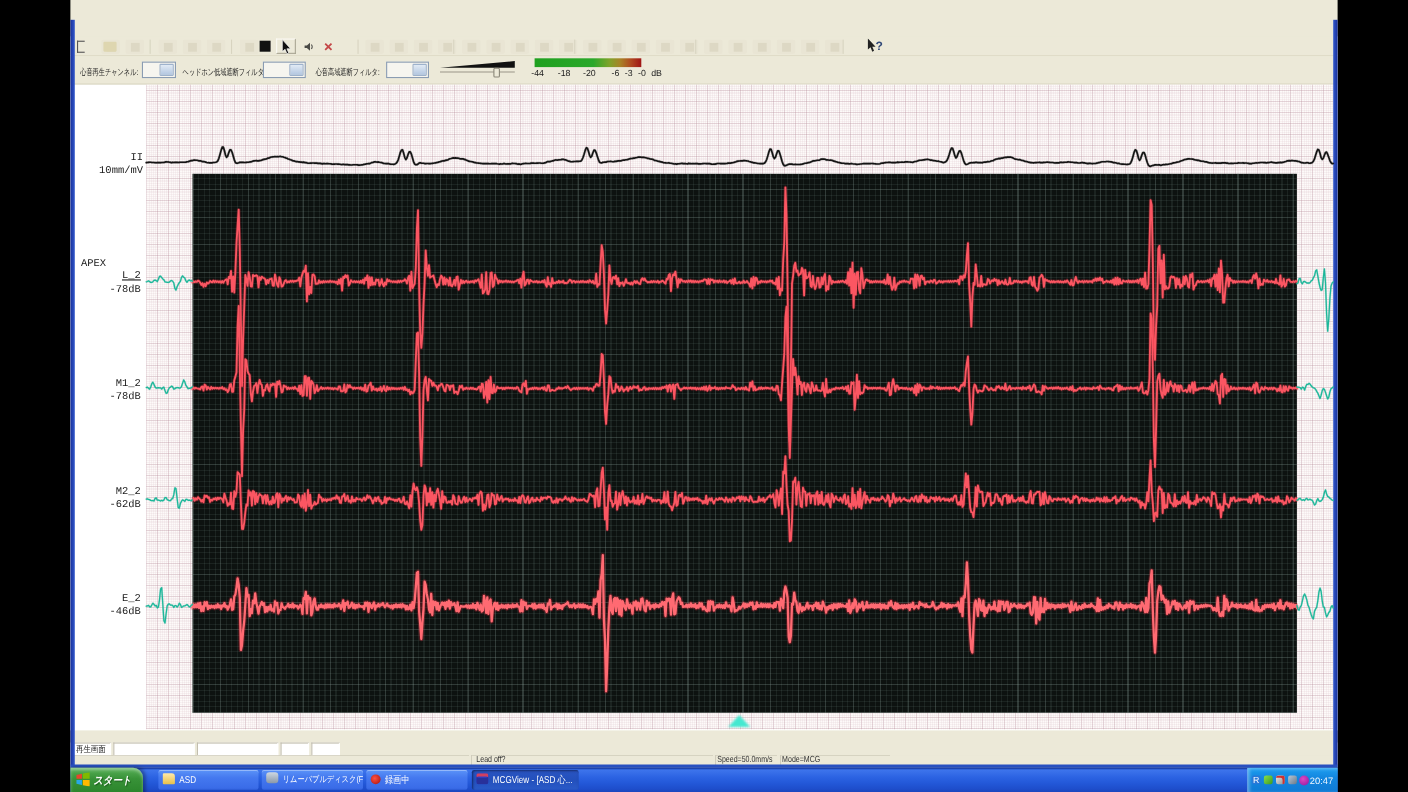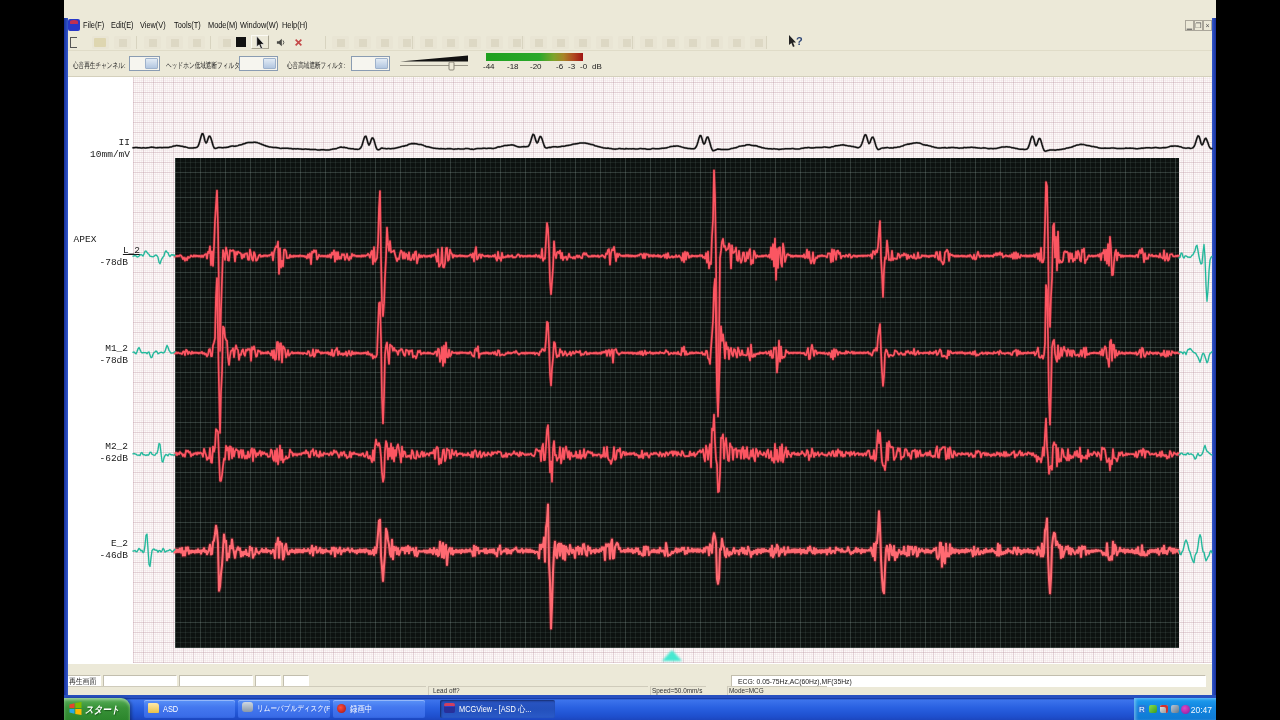--- a/index.html
+++ b/index.html
@@ -98,35 +98,20 @@
   #tray { position:absolute; right:0px; top:0; width:82px; height:22px;
     background:linear-gradient(180deg,#1d9ff1 0,#1387e0 40%,#0f7ad4 100%);
     box-shadow:inset 2px 1px 3px rgba(255,255,255,0.35); color:#fff; }
   #clock { position:absolute; right:4px; top:7px; font-size:8.5px; color:#f2f8ff; }
   .trayico { position:absolute; top:7px; width:8px; height:8px; border-radius:2px; }
 </style>
 </head>
 <body>
 <div id="stage">
   <div id="win">
-    <div id="menubar">
-      <div class="appicon" style="left:4px;top:1px;"></div>
-      <span class="mi" style="left:19px;">File(F)</span>
-      <span class="mi" style="left:47px;">Edit(E)</span>
-      <span class="mi" style="left:76px;">View(V)</span>
-      <span class="mi" style="left:110px;">Tools(T)</span>
-      <span class="mi" style="left:144px;">Mode(M)</span>
-      <span class="mi" style="left:176px;">Window(W)</span>
-      <span class="mi" style="left:218px;">Help(H)</span>
-      <div class="childbtns">
-        <div class="cb" style="left:0;">▁</div>
-        <div class="cb" style="left:9px;">❐</div>
-        <div class="cb" style="left:18px;">×</div>
-      </div>
-    </div>
     <div id="tb1">
         <div class="ghost" style="left:28px;"></div>
 <div class="ghost" style="left:50px;"></div>
 <div class="ghost" style="left:80px;"></div>
 <div class="ghost" style="left:102px;"></div>
 <div class="ghost" style="left:124px;"></div>
 <div class="ghost" style="left:154px;"></div>
 <div class="ghost" style="left:268px;"></div>
 <div class="ghost" style="left:290px;"></div>
 <div class="ghost" style="left:312px;"></div>
@@ -195,43 +180,42 @@
         <span class="abs" style="left:516px;top:11px;font-size:8px;color:#222;">-0</span>
         <span class="abs" style="left:528px;top:11px;font-size:8px;color:#222;">dB</span>
     </div>
     <div id="content">
       <div id="gridarea"></div>
       <div id="panel"></div>
       <div id="marker"></div>
       <div class="chlbl" style="left:36px;top:60px;width:30px;">II</div>
       <div class="chlbl" style="left:4px;top:72px;width:62px;">10mm/mV</div>
       <div class="chlbl" style="left:6px;top:157px;width:30px;text-align:center;">APEX</div>
-      <div class="chlbl" style="left:14px;top:168px;text-decoration:underline;">L_2</div>
+      <div class="chlbl" style="left:2px;top:168px;text-decoration:underline;">L_2</div>
       <div class="chlbl" style="left:2px;top:180px;">-78dB</div>
       <div class="chlbl" style="left:2px;top:266px;">M1_2</div>
       <div class="chlbl" style="left:2px;top:278px;">-78dB</div>
       <div class="chlbl" style="left:2px;top:364px;">M2_2</div>
       <div class="chlbl" style="left:2px;top:376px;">-62dB</div>
       <div class="chlbl" style="left:2px;top:461px;">E_2</div>
       <div class="chlbl" style="left:2px;top:473px;">-46dB</div>
     </div>
     <div id="statA">
       <div class="pane" style="left:2px;width:35px;padding-left:2px;line-height:11px;"><span>再生画面</span></div>
       <div class="pane" style="left:39px;width:74px;"></div>
       <div class="pane" style="left:115px;width:74px;"></div>
       <div class="pane" style="left:191px;width:26px;"></div>
       <div class="pane" style="left:219px;width:26px;"></div>
-      <div class="pane" style="left:667px;width:475px;padding-left:6px;line-height:11px;"><span>ECG: 0.05-75Hz,AC(60Hz),MF(35Hz)</span></div>
     </div>
     <div id="statB">
       <div class="paneB" style="left:2px;width:360px;"></div>
       <div class="paneB" style="left:364px;width:220px;padding-left:5px;"><span>Lead off?</span></div>
       <div class="paneB" style="left:0;width:0;"></div>
       <div class="paneB" style="left:586px;width:56px;padding-left:2px;"><span>Speed=50.0mm/s</span></div>
-      <div class="paneB" style="left:663px;width:100px;padding-left:2px;"><span>Mode=MCG</span></div>
+      <div class="paneB" style="left:645px;width:100px;padding-left:2px;"><span>Mode=MCG</span></div>
     </div>
     <div id="bl"></div>
       <div id="br"></div>
       <div id="bb"></div>
   </div>
   <svg class="abs" width="1280" height="720" viewBox="0 0 1280 720" style="left:0;top:0;pointer-events:none;">
 <polyline points="133,147.8 134,147.7 135,147.6 136,147.5 137,147.5 138,147.7 139,147.7 140,147.7 141,147.9 142,148.0 143,147.8 144,147.8 145,147.9 146,147.9 147,147.7 148,147.7 149,147.6 150,147.4 151,147.1 152,147.3 153,147.2 154,147.5 155,147.6 156,147.9 157,147.6 158,147.7 159,147.6 160,147.6 161,147.5 162,147.7 163,147.6 164,147.5 165,147.5 166,147.5 167,147.5 168,147.5 169,147.4 170,147.0 171,146.9 172,146.7 173,146.2 174,146.0 175,146.0 176,145.6 177,145.6 178,145.7 179,145.7 180,145.9 181,146.3 182,146.2 183,146.5 184,146.9 185,146.8 186,147.1 187,147.4 188,147.7 189,147.9 190,148.0 191,148.0 192,148.0 193,148.0 194,147.7 195,147.7 196,147.5 197,147.2 198,146.2 199,143.9 200,140.4 201,136.7 202,133.8 203,133.7 204,136.8 205,141.0 206,143.0 207,141.9 208,138.7 209,136.3 210,136.3 211,138.4 212,141.8 213,145.3 214,147.7 215,148.4 216,148.3 217,148.0 218,147.6 219,147.5 220,147.6 221,147.6 222,147.7 223,147.7 224,147.6 225,147.5 226,147.5 227,147.2 228,147.2 229,146.8 230,146.5 231,146.2 232,146.1 233,146.0 234,146.3 235,146.2 236,146.0 237,145.9 238,145.6 239,145.1 240,144.9 241,144.7 242,144.5 243,144.0 244,143.7 245,143.5 246,143.0 247,142.7 248,142.6 249,142.5 250,142.4 251,142.5 252,142.4 253,142.5 254,142.3 255,142.2 256,142.5 257,142.5 258,142.9 259,143.2 260,143.7 261,143.9 262,144.6 263,144.8 264,145.2 265,145.5 266,146.1 267,146.3 268,146.5 269,146.9 270,146.9 271,147.1 272,147.2 273,147.4 274,147.4 275,147.6 276,147.4 277,147.8 278,147.8 279,148.1 280,148.3 281,148.4 282,148.3 283,148.3 284,148.2 285,148.2 286,148.3 287,148.3 288,148.3 289,148.5 290,148.5 291,148.5 292,148.7 293,149.0 294,148.7 295,148.8 296,148.9 297,148.7 298,148.7 299,148.9 300,148.9 301,149.0 302,149.3 303,149.2 304,149.2 305,149.1 306,149.1 307,149.2 308,149.2 309,149.3 310,149.5 311,149.6 312,149.4 313,149.6 314,149.5 315,149.6 316,149.6 317,149.9 318,149.9 319,150.0 320,150.0 321,149.8 322,149.8 323,149.8 324,149.8 325,149.9 326,150.1 327,150.1 328,150.0 329,149.9 330,149.8 331,149.4 332,149.3 333,149.0 334,148.9 335,148.7 336,148.8 337,148.3 338,147.8 339,147.7 340,147.2 341,147.0 342,147.3 343,147.4 344,147.2 345,147.5 346,147.7 347,147.8 348,148.3 349,148.6 350,148.6 351,148.8 352,148.8 353,148.7 354,149.0 355,149.2 356,149.3 357,149.3 358,149.4 359,149.1 360,148.5 361,147.4 362,145.3 363,142.0 364,138.5 365,136.4 366,136.3 367,139.4 368,143.2 369,145.1 370,143.4 371,140.4 372,138.1 373,138.0 374,140.1 375,143.6 376,147.1 377,149.2 378,149.8 379,149.7 380,149.1 381,148.3 382,148.0 383,148.3 384,148.4 385,148.4 386,148.7 387,148.8 388,148.6 389,148.6 390,148.7 391,148.7 392,148.6 393,148.5 394,148.4 395,148.2 396,148.1 397,147.7 398,147.6 399,147.2 400,147.0 401,146.7 402,146.4 403,146.1 404,146.2 405,145.8 406,145.6 407,145.5 408,144.7 409,144.3 410,144.1 411,143.8 412,143.5 413,143.7 414,143.5 415,143.7 416,143.7 417,143.9 418,144.3 419,144.4 420,144.4 421,144.4 422,144.9 423,145.1 424,145.6 425,146.0 426,146.5 427,146.7 428,146.8 429,147.0 430,147.2 431,147.6 432,147.8 433,148.1 434,148.2 435,148.3 436,148.4 437,148.5 438,148.6 439,148.7 440,148.8 441,148.6 442,148.7 443,148.7 444,148.7 445,148.9 446,148.9 447,148.6 448,148.7 449,148.6 450,148.7 451,148.6 452,148.9 453,149.1 454,149.2 455,149.0 456,149.1 457,149.0 458,148.7 459,148.8 460,149.1 461,149.0 462,149.0 463,149.0 464,149.0 465,148.6 466,148.5 467,148.6 468,148.6 469,148.7 470,149.0 471,149.2 472,149.0 473,149.4 474,149.2 475,148.9 476,148.7 477,148.6 478,148.5 479,148.6 480,148.6 481,148.6 482,148.5 483,148.3 484,148.2 485,148.3 486,148.4 487,148.4 488,148.3 489,148.3 490,148.2 491,148.2 492,148.4 493,148.4 494,148.4 495,148.1 496,147.9 497,147.3 498,146.9 499,146.8 500,146.9 501,146.6 502,146.3 503,146.2 504,145.7 505,145.4 506,145.5 507,145.5 508,145.3 509,145.2 510,145.1 511,144.9 512,144.8 513,145.1 514,145.3 515,145.7 516,146.1 517,146.5 518,146.7 519,147.0 520,147.0 521,146.9 522,146.8 523,146.8 524,146.6 525,146.7 526,146.7 527,146.6 528,146.5 529,145.4 530,143.2 531,140.2 532,136.7 533,134.3 534,134.8 535,137.7 536,141.2 537,143.0 538,141.9 539,138.9 540,136.5 541,136.7 542,138.9 543,142.1 544,145.1 545,147.4 546,147.9 547,148.1 548,147.6 549,147.5 550,147.3 551,147.4 552,146.9 553,146.8 554,146.8 555,146.7 556,146.8 557,147.0 558,146.9 559,146.7 560,146.7 561,146.5 562,146.3 563,146.3 564,146.2 565,146.0 566,145.7 567,145.5 568,145.5 569,145.2 570,145.1 571,144.9 572,144.5 573,144.2 574,144.1 575,144.0 576,143.8 577,143.7 578,143.4 579,143.2 580,142.9 581,142.9 582,142.9 583,143.0 584,143.0 585,143.0 586,143.2 587,143.4 588,143.6 589,144.0 590,144.1 591,144.5 592,144.6 593,144.8 594,145.1 595,145.8 596,145.9 597,146.2 598,146.6 599,146.7 600,146.9 601,147.2 602,147.4 603,147.8 604,148.0 605,148.1 606,148.2 607,148.2 608,148.0 609,148.4 610,148.4 611,148.6 612,148.8 613,149.1 614,148.9 615,149.2 616,149.0 617,148.9 618,148.8 619,148.6 620,148.5 621,148.7 622,148.8 623,148.8 624,148.9 625,149.0 626,148.5 627,148.7 628,148.8 629,148.9 630,148.6 631,148.9 632,148.7 633,148.7 634,148.8 635,149.0 636,149.0 637,149.0 638,148.9 639,148.7 640,148.6 641,148.6 642,148.7 643,148.8 644,148.8 645,148.8 646,149.0 647,149.2 648,149.3 649,149.2 650,149.2 651,149.0 652,148.6 653,148.6 654,148.6 655,148.7 656,148.7 657,148.8 658,148.8 659,148.8 660,148.6 661,148.5 662,148.3 663,148.3 664,148.3 665,148.1 666,148.0 667,147.7 668,147.4 669,147.1 670,146.7 671,146.5 672,146.4 673,146.3 674,146.1 675,146.2 676,146.0 677,146.0 678,146.1 679,146.3 680,146.4 681,146.8 682,147.1 683,147.4 684,147.6 685,148.0 686,148.0 687,148.2 688,148.4 689,148.6 690,148.6 691,148.8 692,148.8 693,148.8 694,148.7 695,148.3 696,147.1 697,145.0 698,141.7 699,138.1 700,135.6 701,135.7 702,138.8 703,142.5 704,144.1 705,142.9 706,139.8 707,137.2 708,137.1 709,139.8 710,143.2 711,146.8 712,149.4 713,150.7 714,150.6 715,150.2 716,149.8 717,149.3 718,149.1 719,149.2 720,149.2 721,149.5 722,149.5 723,149.4 724,149.5 725,149.5 726,149.5 727,149.5 728,149.4 729,149.3 730,149.0 731,148.6 732,148.4 733,148.3 734,148.1 735,147.8 736,147.7 737,147.3 738,146.9 739,146.3 740,146.2 741,146.1 742,145.9 743,145.7 744,145.7 745,145.6 746,144.9 747,144.7 748,144.7 749,144.7 750,144.8 751,145.3 752,145.4 753,145.5 754,145.7 755,145.6 756,145.7 757,146.0 758,146.5 759,146.7 760,147.0 761,147.3 762,147.7 763,147.7 764,148.1 765,148.3 766,148.4 767,148.4 768,148.7 769,148.8 770,148.8 771,148.8 772,149.0 773,148.9 774,148.6 775,148.9 776,149.1 777,149.1 778,149.2 779,149.5 780,149.3 781,149.3 782,149.1 783,149.1 784,148.9 785,148.8 786,148.7 787,148.8 788,148.8 789,148.7 790,148.7 791,148.7 792,148.6 793,148.6 794,148.7 795,148.9 796,149.0 797,149.1 798,149.1 799,149.1 800,148.8 801,148.4 802,148.3 803,148.3 804,148.0 805,147.8 806,147.7 807,147.7 808,147.5 809,147.6 810,147.7 811,147.9 812,147.8 813,147.9 814,147.8 815,147.7 816,147.4 817,147.6 818,147.5 819,147.5 820,147.4 821,147.5 822,147.4 823,147.2 824,147.1 825,147.1 826,147.3 827,147.3 828,147.4 829,147.5 830,147.6 831,147.1 832,146.8 833,146.7 834,146.4 835,146.0 836,145.7 837,145.7 838,145.6 839,145.4 840,145.3 841,145.1 842,145.0 843,144.8 844,145.0 845,145.2 846,145.6 847,145.6 848,145.9 849,146.0 850,146.1 851,146.3 852,146.6 853,146.5 854,146.8 855,147.0 856,147.2 857,147.6 858,147.8 859,147.4 860,146.9 861,145.6 862,143.3 863,140.3 864,136.9 865,134.7 866,134.9 867,137.8 868,141.5 869,143.6 870,142.4 871,139.6 872,137.4 873,137.1 874,139.2 875,142.6 876,146.0 877,148.3 878,149.5 879,149.4 880,149.0 881,148.4 882,148.1 883,147.9 884,148.0 885,147.8 886,147.8 887,147.6 888,147.6 889,147.9 890,147.9 891,147.8 892,147.9 893,148.0 894,147.5 895,147.4 896,147.4 897,147.2 898,146.9 899,147.1 900,146.8 901,146.4 902,146.1 903,146.0 904,145.2 905,144.9 906,144.6 907,144.4 908,144.0 909,144.2 910,143.8 911,143.8 912,143.5 913,143.2 914,143.1 915,143.1 916,142.8 917,142.8 918,142.9 919,142.9 920,143.2 921,143.7 922,144.2 923,144.7 924,144.8 925,145.0 926,145.2 927,145.1 928,145.5 929,145.8 930,145.9 931,146.3 932,146.7 933,146.8 934,147.1 935,147.5 936,147.6 937,147.8 938,147.9 939,148.0 940,148.0 941,147.9 942,147.8 943,147.7 944,147.7 945,147.5 946,147.9 947,147.9 948,147.8 949,147.6 950,147.7 951,147.5 952,147.4 953,147.5 954,147.6 955,147.7 956,147.7 957,147.7 958,147.9 959,148.2 960,148.1 961,148.1 962,148.0 963,148.0 964,147.5 965,147.6 966,147.7 967,147.6 968,147.5 969,147.5 970,147.4 971,147.2 972,147.3 973,147.4 974,147.5 975,147.5 976,147.7 977,147.8 978,147.9 979,147.9 980,148.1 981,148.2 982,148.1 983,147.9 984,147.8 985,148.1 986,148.1 987,148.4 988,148.5 989,148.7 990,148.5 991,148.5 992,148.6 993,148.8 994,148.6 995,148.6 996,148.6 997,148.3 998,148.1 999,147.8 1000,147.6 1001,147.3 1002,147.0 1003,147.0 1004,147.0 1005,147.0 1006,146.8 1007,146.8 1008,146.9 1009,147.0 1010,147.1 1011,147.4 1012,147.8 1013,147.7 1014,147.9 1015,148.2 1016,148.6 1017,148.5 1018,148.9 1019,149.1 1020,149.2 1021,149.2 1022,149.3 1023,149.3 1024,149.5 1025,149.4 1026,149.3 1027,149.1 1028,147.9 1029,145.6 1030,142.2 1031,138.5 1032,136.2 1033,136.7 1034,139.7 1035,143.9 1036,145.8 1037,144.2 1038,141.0 1039,138.6 1040,138.6 1041,140.8 1042,144.5 1043,147.7 1044,150.2 1045,151.1 1046,151.2 1047,150.7 1048,150.4 1049,150.3 1050,149.9 1051,149.9 1052,150.0 1053,149.9 1054,149.9 1055,150.3 1056,150.1 1057,149.8 1058,149.7 1059,149.8 1060,149.4 1061,149.5 1062,149.3 1063,149.1 1064,148.9 1065,148.8 1066,148.3 1067,148.1 1068,148.0 1069,147.7 1070,147.4 1071,147.3 1072,147.1 1073,146.5 1074,146.1 1075,145.9 1076,145.4 1077,145.0 1078,144.9 1079,144.7 1080,144.4 1081,144.3 1082,144.5 1083,144.5 1084,144.6 1085,144.9 1086,145.2 1087,145.5 1088,145.6 1089,145.8 1090,145.8 1091,146.3 1092,146.5 1093,146.6 1094,146.6 1095,147.0 1096,147.1 1097,147.2 1098,147.6 1099,148.0 1100,148.1 1101,148.2 1102,148.3 1103,148.2 1104,148.2 1105,148.1 1106,148.3 1107,148.2 1108,148.3 1109,148.3 1110,148.3 1111,148.1 1112,148.0 1113,148.0 1114,148.1 1115,148.3 1116,148.3 1117,148.6 1118,148.6 1119,148.5 1120,148.5 1121,148.6 1122,148.4 1123,148.4 1124,148.4 1125,148.3 1126,148.0 1127,148.2 1128,148.2 1129,148.2 1130,148.1 1131,148.3 1132,148.2 1133,148.2 1134,148.4 1135,148.5 1136,148.7 1137,148.7 1138,148.7 1139,148.4 1140,148.4 1141,148.2 1142,148.1 1143,148.2 1144,148.0 1145,147.9 1146,147.7 1147,147.7 1148,147.7 1149,147.8 1150,147.8 1151,148.1 1152,147.9 1153,147.8 1154,147.7 1155,147.5 1156,147.4 1157,147.7 1158,147.8 1159,148.0 1160,148.0 1161,148.1 1162,147.8 1163,147.8 1164,147.6 1165,147.8 1166,147.6 1167,147.4 1168,147.1 1169,146.8 1170,146.3 1171,146.2 1172,146.0 1173,146.3 1174,145.9 1175,146.0 1176,146.1 1177,146.2 1178,146.1 1179,146.5 1180,146.7 1181,146.8 1182,147.4 1183,147.8 1184,147.9 1185,148.1 1186,148.2 1187,148.1 1188,147.9 1189,148.0 1190,148.3 1191,148.4 1192,148.1 1193,147.7 1194,146.6 1195,144.5 1196,141.2 1197,138.0 1198,135.8 1199,136.3 1200,139.3 1201,143.3 1202,144.9 1203,143.9 1204,141.1 1205,138.7 1206,138.3 1207,140.4 1208,143.1 1209,146.0 1210,147.8 1211,148.7 1212,148.6" fill="none" stroke="#000000" stroke-width="2.4" stroke-opacity="0.22" stroke-linejoin="round" stroke-linecap="round"></polyline>
 <polyline points="133,147.8 134,147.7 135,147.6 136,147.5 137,147.5 138,147.7 139,147.7 140,147.7 141,147.9 142,148.0 143,147.8 144,147.8 145,147.9 146,147.9 147,147.7 148,147.7 149,147.6 150,147.4 151,147.1 152,147.3 153,147.2 154,147.5 155,147.6 156,147.9 157,147.6 158,147.7 159,147.6 160,147.6 161,147.5 162,147.7 163,147.6 164,147.5 165,147.5 166,147.5 167,147.5 168,147.5 169,147.4 170,147.0 171,146.9 172,146.7 173,146.2 174,146.0 175,146.0 176,145.6 177,145.6 178,145.7 179,145.7 180,145.9 181,146.3 182,146.2 183,146.5 184,146.9 185,146.8 186,147.1 187,147.4 188,147.7 189,147.9 190,148.0 191,148.0 192,148.0 193,148.0 194,147.7 195,147.7 196,147.5 197,147.2 198,146.2 199,143.9 200,140.4 201,136.7 202,133.8 203,133.7 204,136.8 205,141.0 206,143.0 207,141.9 208,138.7 209,136.3 210,136.3 211,138.4 212,141.8 213,145.3 214,147.7 215,148.4 216,148.3 217,148.0 218,147.6 219,147.5 220,147.6 221,147.6 222,147.7 223,147.7 224,147.6 225,147.5 226,147.5 227,147.2 228,147.2 229,146.8 230,146.5 231,146.2 232,146.1 233,146.0 234,146.3 235,146.2 236,146.0 237,145.9 238,145.6 239,145.1 240,144.9 241,144.7 242,144.5 243,144.0 244,143.7 245,143.5 246,143.0 247,142.7 248,142.6 249,142.5 250,142.4 251,142.5 252,142.4 253,142.5 254,142.3 255,142.2 256,142.5 257,142.5 258,142.9 259,143.2 260,143.7 261,143.9 262,144.6 263,144.8 264,145.2 265,145.5 266,146.1 267,146.3 268,146.5 269,146.9 270,146.9 271,147.1 272,147.2 273,147.4 274,147.4 275,147.6 276,147.4 277,147.8 278,147.8 279,148.1 280,148.3 281,148.4 282,148.3 283,148.3 284,148.2 285,148.2 286,148.3 287,148.3 288,148.3 289,148.5 290,148.5 291,148.5 292,148.7 293,149.0 294,148.7 295,148.8 296,148.9 297,148.7 298,148.7 299,148.9 300,148.9 301,149.0 302,149.3 303,149.2 304,149.2 305,149.1 306,149.1 307,149.2 308,149.2 309,149.3 310,149.5 311,149.6 312,149.4 313,149.6 314,149.5 315,149.6 316,149.6 317,149.9 318,149.9 319,150.0 320,150.0 321,149.8 322,149.8 323,149.8 324,149.8 325,149.9 326,150.1 327,150.1 328,150.0 329,149.9 330,149.8 331,149.4 332,149.3 333,149.0 334,148.9 335,148.7 336,148.8 337,148.3 338,147.8 339,147.7 340,147.2 341,147.0 342,147.3 343,147.4 344,147.2 345,147.5 346,147.7 347,147.8 348,148.3 349,148.6 350,148.6 351,148.8 352,148.8 353,148.7 354,149.0 355,149.2 356,149.3 357,149.3 358,149.4 359,149.1 360,148.5 361,147.4 362,145.3 363,142.0 364,138.5 365,136.4 366,136.3 367,139.4 368,143.2 369,145.1 370,143.4 371,140.4 372,138.1 373,138.0 374,140.1 375,143.6 376,147.1 377,149.2 378,149.8 379,149.7 380,149.1 381,148.3 382,148.0 383,148.3 384,148.4 385,148.4 386,148.7 387,148.8 388,148.6 389,148.6 390,148.7 391,148.7 392,148.6 393,148.5 394,148.4 395,148.2 396,148.1 397,147.7 398,147.6 399,147.2 400,147.0 401,146.7 402,146.4 403,146.1 404,146.2 405,145.8 406,145.6 407,145.5 408,144.7 409,144.3 410,144.1 411,143.8 412,143.5 413,143.7 414,143.5 415,143.7 416,143.7 417,143.9 418,144.3 419,144.4 420,144.4 421,144.4 422,144.9 423,145.1 424,145.6 425,146.0 426,146.5 427,146.7 428,146.8 429,147.0 430,147.2 431,147.6 432,147.8 433,148.1 434,148.2 435,148.3 436,148.4 437,148.5 438,148.6 439,148.7 440,148.8 441,148.6 442,148.7 443,148.7 444,148.7 445,148.9 446,148.9 447,148.6 448,148.7 449,148.6 450,148.7 451,148.6 452,148.9 453,149.1 454,149.2 455,149.0 456,149.1 457,149.0 458,148.7 459,148.8 460,149.1 461,149.0 462,149.0 463,149.0 464,149.0 465,148.6 466,148.5 467,148.6 468,148.6 469,148.7 470,149.0 471,149.2 472,149.0 473,149.4 474,149.2 475,148.9 476,148.7 477,148.6 478,148.5 479,148.6 480,148.6 481,148.6 482,148.5 483,148.3 484,148.2 485,148.3 486,148.4 487,148.4 488,148.3 489,148.3 490,148.2 491,148.2 492,148.4 493,148.4 494,148.4 495,148.1 496,147.9 497,147.3 498,146.9 499,146.8 500,146.9 501,146.6 502,146.3 503,146.2 504,145.7 505,145.4 506,145.5 507,145.5 508,145.3 509,145.2 510,145.1 511,144.9 512,144.8 513,145.1 514,145.3 515,145.7 516,146.1 517,146.5 518,146.7 519,147.0 520,147.0 521,146.9 522,146.8 523,146.8 524,146.6 525,146.7 526,146.7 527,146.6 528,146.5 529,145.4 530,143.2 531,140.2 532,136.7 533,134.3 534,134.8 535,137.7 536,141.2 537,143.0 538,141.9 539,138.9 540,136.5 541,136.7 542,138.9 543,142.1 544,145.1 545,147.4 546,147.9 547,148.1 548,147.6 549,147.5 550,147.3 551,147.4 552,146.9 553,146.8 554,146.8 555,146.7 556,146.8 557,147.0 558,146.9 559,146.7 560,146.7 561,146.5 562,146.3 563,146.3 564,146.2 565,146.0 566,145.7 567,145.5 568,145.5 569,145.2 570,145.1 571,144.9 572,144.5 573,144.2 574,144.1 575,144.0 576,143.8 577,143.7 578,143.4 579,143.2 580,142.9 581,142.9 582,142.9 583,143.0 584,143.0 585,143.0 586,143.2 587,143.4 588,143.6 589,144.0 590,144.1 591,144.5 592,144.6 593,144.8 594,145.1 595,145.8 596,145.9 597,146.2 598,146.6 599,146.7 600,146.9 601,147.2 602,147.4 603,147.8 604,148.0 605,148.1 606,148.2 607,148.2 608,148.0 609,148.4 610,148.4 611,148.6 612,148.8 613,149.1 614,148.9 615,149.2 616,149.0 617,148.9 618,148.8 619,148.6 620,148.5 621,148.7 622,148.8 623,148.8 624,148.9 625,149.0 626,148.5 627,148.7 628,148.8 629,148.9 630,148.6 631,148.9 632,148.7 633,148.7 634,148.8 635,149.0 636,149.0 637,149.0 638,148.9 639,148.7 640,148.6 641,148.6 642,148.7 643,148.8 644,148.8 645,148.8 646,149.0 647,149.2 648,149.3 649,149.2 650,149.2 651,149.0 652,148.6 653,148.6 654,148.6 655,148.7 656,148.7 657,148.8 658,148.8 659,148.8 660,148.6 661,148.5 662,148.3 663,148.3 664,148.3 665,148.1 666,148.0 667,147.7 668,147.4 669,147.1 670,146.7 671,146.5 672,146.4 673,146.3 674,146.1 675,146.2 676,146.0 677,146.0 678,146.1 679,146.3 680,146.4 681,146.8 682,147.1 683,147.4 684,147.6 685,148.0 686,148.0 687,148.2 688,148.4 689,148.6 690,148.6 691,148.8 692,148.8 693,148.8 694,148.7 695,148.3 696,147.1 697,145.0 698,141.7 699,138.1 700,135.6 701,135.7 702,138.8 703,142.5 704,144.1 705,142.9 706,139.8 707,137.2 708,137.1 709,139.8 710,143.2 711,146.8 712,149.4 713,150.7 714,150.6 715,150.2 716,149.8 717,149.3 718,149.1 719,149.2 720,149.2 721,149.5 722,149.5 723,149.4 724,149.5 725,149.5 726,149.5 727,149.5 728,149.4 729,149.3 730,149.0 731,148.6 732,148.4 733,148.3 734,148.1 735,147.8 736,147.7 737,147.3 738,146.9 739,146.3 740,146.2 741,146.1 742,145.9 743,145.7 744,145.7 745,145.6 746,144.9 747,144.7 748,144.7 749,144.7 750,144.8 751,145.3 752,145.4 753,145.5 754,145.7 755,145.6 756,145.7 757,146.0 758,146.5 759,146.7 760,147.0 761,147.3 762,147.7 763,147.7 764,148.1 765,148.3 766,148.4 767,148.4 768,148.7 769,148.8 770,148.8 771,148.8 772,149.0 773,148.9 774,148.6 775,148.9 776,149.1 777,149.1 778,149.2 779,149.5 780,149.3 781,149.3 782,149.1 783,149.1 784,148.9 785,148.8 786,148.7 787,148.8 788,148.8 789,148.7 790,148.7 791,148.7 792,148.6 793,148.6 794,148.7 795,148.9 796,149.0 797,149.1 798,149.1 799,149.1 800,148.8 801,148.4 802,148.3 803,148.3 804,148.0 805,147.8 806,147.7 807,147.7 808,147.5 809,147.6 810,147.7 811,147.9 812,147.8 813,147.9 814,147.8 815,147.7 816,147.4 817,147.6 818,147.5 819,147.5 820,147.4 821,147.5 822,147.4 823,147.2 824,147.1 825,147.1 826,147.3 827,147.3 828,147.4 829,147.5 830,147.6 831,147.1 832,146.8 833,146.7 834,146.4 835,146.0 836,145.7 837,145.7 838,145.6 839,145.4 840,145.3 841,145.1 842,145.0 843,144.8 844,145.0 845,145.2 846,145.6 847,145.6 848,145.9 849,146.0 850,146.1 851,146.3 852,146.6 853,146.5 854,146.8 855,147.0 856,147.2 857,147.6 858,147.8 859,147.4 860,146.9 861,145.6 862,143.3 863,140.3 864,136.9 865,134.7 866,134.9 867,137.8 868,141.5 869,143.6 870,142.4 871,139.6 872,137.4 873,137.1 874,139.2 875,142.6 876,146.0 877,148.3 878,149.5 879,149.4 880,149.0 881,148.4 882,148.1 883,147.9 884,148.0 885,147.8 886,147.8 887,147.6 888,147.6 889,147.9 890,147.9 891,147.8 892,147.9 893,148.0 894,147.5 895,147.4 896,147.4 897,147.2 898,146.9 899,147.1 900,146.8 901,146.4 902,146.1 903,146.0 904,145.2 905,144.9 906,144.6 907,144.4 908,144.0 909,144.2 910,143.8 911,143.8 912,143.5 913,143.2 914,143.1 915,143.1 916,142.8 917,142.8 918,142.9 919,142.9 920,143.2 921,143.7 922,144.2 923,144.7 924,144.8 925,145.0 926,145.2 927,145.1 928,145.5 929,145.8 930,145.9 931,146.3 932,146.7 933,146.8 934,147.1 935,147.5 936,147.6 937,147.8 938,147.9 939,148.0 940,148.0 941,147.9 942,147.8 943,147.7 944,147.7 945,147.5 946,147.9 947,147.9 948,147.8 949,147.6 950,147.7 951,147.5 952,147.4 953,147.5 954,147.6 955,147.7 956,147.7 957,147.7 958,147.9 959,148.2 960,148.1 961,148.1 962,148.0 963,148.0 964,147.5 965,147.6 966,147.7 967,147.6 968,147.5 969,147.5 970,147.4 971,147.2 972,147.3 973,147.4 974,147.5 975,147.5 976,147.7 977,147.8 978,147.9 979,147.9 980,148.1 981,148.2 982,148.1 983,147.9 984,147.8 985,148.1 986,148.1 987,148.4 988,148.5 989,148.7 990,148.5 991,148.5 992,148.6 993,148.8 994,148.6 995,148.6 996,148.6 997,148.3 998,148.1 999,147.8 1000,147.6 1001,147.3 1002,147.0 1003,147.0 1004,147.0 1005,147.0 1006,146.8 1007,146.8 1008,146.9 1009,147.0 1010,147.1 1011,147.4 1012,147.8 1013,147.7 1014,147.9 1015,148.2 1016,148.6 1017,148.5 1018,148.9 1019,149.1 1020,149.2 1021,149.2 1022,149.3 1023,149.3 1024,149.5 1025,149.4 1026,149.3 1027,149.1 1028,147.9 1029,145.6 1030,142.2 1031,138.5 1032,136.2 1033,136.7 1034,139.7 1035,143.9 1036,145.8 1037,144.2 1038,141.0 1039,138.6 1040,138.6 1041,140.8 1042,144.5 1043,147.7 1044,150.2 1045,151.1 1046,151.2 1047,150.7 1048,150.4 1049,150.3 1050,149.9 1051,149.9 1052,150.0 1053,149.9 1054,149.9 1055,150.3 1056,150.1 1057,149.8 1058,149.7 1059,149.8 1060,149.4 1061,149.5 1062,149.3 1063,149.1 1064,148.9 1065,148.8 1066,148.3 1067,148.1 1068,148.0 1069,147.7 1070,147.4 1071,147.3 1072,147.1 1073,146.5 1074,146.1 1075,145.9 1076,145.4 1077,145.0 1078,144.9 1079,144.7 1080,144.4 1081,144.3 1082,144.5 1083,144.5 1084,144.6 1085,144.9 1086,145.2 1087,145.5 1088,145.6 1089,145.8 1090,145.8 1091,146.3 1092,146.5 1093,146.6 1094,146.6 1095,147.0 1096,147.1 1097,147.2 1098,147.6 1099,148.0 1100,148.1 1101,148.2 1102,148.3 1103,148.2 1104,148.2 1105,148.1 1106,148.3 1107,148.2 1108,148.3 1109,148.3 1110,148.3 1111,148.1 1112,148.0 1113,148.0 1114,148.1 1115,148.3 1116,148.3 1117,148.6 1118,148.6 1119,148.5 1120,148.5 1121,148.6 1122,148.4 1123,148.4 1124,148.4 1125,148.3 1126,148.0 1127,148.2 1128,148.2 1129,148.2 1130,148.1 1131,148.3 1132,148.2 1133,148.2 1134,148.4 1135,148.5 1136,148.7 1137,148.7 1138,148.7 1139,148.4 1140,148.4 1141,148.2 1142,148.1 1143,148.2 1144,148.0 1145,147.9 1146,147.7 1147,147.7 1148,147.7 1149,147.8 1150,147.8 1151,148.1 1152,147.9 1153,147.8 1154,147.7 1155,147.5 1156,147.4 1157,147.7 1158,147.8 1159,148.0 1160,148.0 1161,148.1 1162,147.8 1163,147.8 1164,147.6 1165,147.8 1166,147.6 1167,147.4 1168,147.1 1169,146.8 1170,146.3 1171,146.2 1172,146.0 1173,146.3 1174,145.9 1175,146.0 1176,146.1 1177,146.2 1178,146.1 1179,146.5 1180,146.7 1181,146.8 1182,147.4 1183,147.8 1184,147.9 1185,148.1 1186,148.2 1187,148.1 1188,147.9 1189,148.0 1190,148.3 1191,148.4 1192,148.1 1193,147.7 1194,146.6 1195,144.5 1196,141.2 1197,138.0 1198,135.8 1199,136.3 1200,139.3 1201,143.3 1202,144.9 1203,143.9 1204,141.1 1205,138.7 1206,138.3 1207,140.4 1208,143.1 1209,146.0 1210,147.8 1211,148.7 1212,148.6" fill="none" stroke="#141414" stroke-width="1.5" stroke-opacity="1.0" stroke-linejoin="round" stroke-linecap="round"></polyline>
 <polyline points="175,256.7 176,255.8 177,256.5 178,255.7 179,256.3 180,255.1 181,255.5 182,257.0 183,259.0 184,257.4 185,260.7 186,258.0 187,260.2 188,256.8 189,257.8 190,257.2 191,255.4 192,256.3 193,256.7 194,255.1 195,256.6 196,255.4 197,256.4 198,255.6 199,256.7 200,255.7 201,257.1 202,255.5 203,257.1 204,255.3 205,254.4 206,253.9 207,258.5 208,251.8 209,252.9 210,246.4 211,265.1 212,251.4 213,265.9 214,246.7 215,221.1 216,205.1 217,190.6 218,227.8 219,292.8 220,350.9 221,309.1 222,279.7 223,250.0 224,253.9 225,259.9 226,247.5 227,251.7 228,260.3 229,260.6 230,250.0 231,250.9 232,250.8 233,250.2 234,251.1 235,261.3 236,251.9 237,254.4 238,251.6 239,252.5 240,252.9 241,253.8 242,258.5 243,254.4 244,257.3 245,253.8 246,253.7 247,253.2 248,259.7 249,259.8 250,249.6 251,254.0 252,259.0 253,260.7 254,252.1 255,254.4 256,260.6 257,260.2 258,257.9 259,255.2 260,254.7 261,256.8 262,255.8 263,256.5 264,255.2 265,256.1 266,255.2 267,256.3 268,255.3 269,255.8 270,254.9 271,255.0 272,252.4 273,260.4 274,252.2 275,248.9 276,246.3 277,247.1 278,241.6 279,274.0 280,248.3 281,267.6 282,260.9 283,266.4 284,249.8 285,249.5 286,251.1 287,258.1 288,258.0 289,257.9 290,254.8 291,257.1 292,255.8 293,257.0 294,255.5 295,256.6 296,255.7 297,256.4 298,255.6 299,256.5 300,255.2 301,256.3 302,255.6 303,256.4 304,255.8 305,257.0 306,256.1 307,258.3 308,254.3 309,257.8 310,253.3 311,264.2 312,251.7 313,252.7 314,250.2 315,252.1 316,250.4 317,259.5 318,257.9 319,254.7 320,255.9 321,256.5 322,255.5 323,256.5 324,255.7 325,256.5 326,255.7 327,257.0 328,255.2 329,257.0 330,254.3 331,257.9 332,252.6 333,254.6 334,250.3 335,261.7 336,252.0 337,259.4 338,252.2 339,259.0 340,257.0 341,258.7 342,254.0 343,255.0 344,254.2 345,259.8 346,257.5 347,253.8 348,258.4 349,260.2 350,256.7 351,258.7 352,253.8 353,255.8 354,254.8 355,256.1 356,255.6 357,256.5 358,255.6 359,256.5 360,255.7 361,256.8 362,255.2 363,256.5 364,255.2 365,256.3 366,255.3 367,255.4 368,253.8 369,255.1 370,257.7 371,252.4 372,250.7 373,264.2 374,247.1 375,261.8 376,259.9 377,258.1 378,243.7 379,207.8 380,191.1 381,257.9 382,302.7 383,316.2 384,303.4 385,276.7 386,257.0 387,227.7 388,243.1 389,250.8 390,241.0 391,252.4 392,251.5 393,251.3 394,250.4 395,254.3 396,258.1 397,261.1 398,258.4 399,259.2 400,253.8 401,250.6 402,251.9 403,258.7 404,252.3 405,258.5 406,253.7 407,254.9 408,259.5 409,252.4 410,259.7 411,260.2 412,258.0 413,254.4 414,259.7 415,251.9 416,251.4 417,263.3 418,259.0 419,254.4 420,257.5 421,255.3 422,257.2 423,255.8 424,255.3 425,256.9 426,255.8 427,256.8 428,255.7 429,256.4 430,255.5 431,257.0 432,254.8 433,255.9 434,254.7 435,253.9 436,257.4 437,261.7 438,249.4 439,266.7 440,265.5 441,263.2 442,247.5 443,267.0 444,267.4 445,263.3 446,248.3 447,247.8 448,260.8 449,259.5 450,249.7 451,252.9 452,254.0 453,257.7 454,254.9 455,256.3 456,255.4 457,256.7 458,255.6 459,256.2 460,255.1 461,256.4 462,255.5 463,256.3 464,255.7 465,256.6 466,255.8 467,256.7 468,255.8 469,255.8 470,254.8 471,254.3 472,257.5 473,253.3 474,261.4 475,251.6 476,247.1 477,259.5 478,258.2 479,254.5 480,254.3 481,257.9 482,254.5 483,255.4 484,255.9 485,256.5 486,255.8 487,256.3 488,255.5 489,256.9 490,255.8 491,256.7 492,256.5 493,255.4 494,256.7 495,254.6 496,258.5 497,260.6 498,251.9 499,258.4 500,257.4 501,260.8 502,252.9 503,257.8 504,256.9 505,257.4 506,256.2 507,257.0 508,255.2 509,257.0 510,255.9 511,256.7 512,255.2 513,257.5 514,257.1 515,257.5 516,256.9 517,255.6 518,254.3 519,254.8 520,256.9 521,255.6 522,255.5 523,256.8 524,255.8 525,256.4 526,255.8 527,256.7 528,255.5 529,256.5 530,255.4 531,256.6 532,255.9 533,256.6 534,255.5 535,256.8 536,254.7 537,255.8 538,256.8 539,255.3 540,257.7 541,257.9 542,248.9 543,260.8 544,258.4 545,258.6 546,240.3 547,223.0 548,228.9 549,249.0 550,281.5 551,294.1 552,281.6 553,267.7 554,241.4 555,254.2 556,258.1 557,252.4 558,251.8 559,253.4 560,250.6 561,258.4 562,252.9 563,260.1 564,257.1 565,257.7 566,256.6 567,259.8 568,257.5 569,253.8 570,257.1 571,257.5 572,257.3 573,258.4 574,256.8 575,258.7 576,256.7 577,255.5 578,257.4 579,255.6 580,257.0 581,257.9 582,258.2 583,254.1 584,253.0 585,254.8 586,253.2 587,255.2 588,256.0 589,256.8 590,256.2 591,256.6 592,255.5 593,256.6 594,255.5 595,256.4 596,255.8 597,256.6 598,255.3 599,257.1 600,256.1 601,256.2 602,255.1 603,255.7 604,256.9 605,257.9 606,253.5 607,254.0 608,250.0 609,249.1 610,264.7 611,252.7 612,249.4 613,250.2 614,246.9 615,253.8 616,261.1 617,253.6 618,257.0 619,253.9 620,254.8 621,256.0 622,255.5 623,256.4 624,255.4 625,256.4 626,255.0 627,256.2 628,254.9 629,256.5 630,255.2 631,256.6 632,255.4 633,256.4 634,255.7 635,256.7 636,255.6 637,256.1 638,255.1 639,255.7 640,254.1 641,254.1 642,254.5 643,258.1 644,253.6 645,258.2 646,253.9 647,254.7 648,254.3 649,256.8 650,255.0 651,256.2 652,255.2 653,256.7 654,254.9 655,256.4 656,255.6 657,256.4 658,255.0 659,256.8 660,255.5 661,257.2 662,256.2 663,255.7 664,254.8 665,257.6 666,254.0 667,258.3 668,253.2 669,257.2 670,257.6 671,257.0 672,256.1 673,257.5 674,256.6 675,257.1 676,255.1 677,257.0 678,256.6 679,255.5 680,256.9 681,258.0 682,260.7 683,253.1 684,262.2 685,251.8 686,259.7 687,252.4 688,253.1 689,257.9 690,256.0 691,257.0 692,255.3 693,256.3 694,255.8 695,256.4 696,255.6 697,256.7 698,255.7 699,256.2 700,255.0 701,256.1 702,255.1 703,257.6 704,257.0 705,258.6 706,253.0 707,262.6 708,251.7 709,268.3 710,262.4 711,264.0 712,236.3 713,220.2 714,170.3 715,195.8 716,260.4 717,358.1 718,401.4 719,336.1 720,257.9 721,250.7 722,241.7 723,238.9 724,247.0 725,246.0 726,250.4 727,249.2 728,248.9 729,243.6 730,245.7 731,268.5 732,245.3 733,253.0 734,252.5 735,251.3 736,247.6 737,260.0 738,260.9 739,250.9 740,259.1 741,262.7 742,259.9 743,252.6 744,252.7 745,261.5 746,260.8 747,252.3 748,258.5 749,251.8 750,249.1 751,264.3 752,260.2 753,263.1 754,250.8 755,253.1 756,258.0 757,255.4 758,256.4 759,256.7 760,256.0 761,256.6 762,255.5 763,256.6 764,255.5 765,256.1 766,255.2 767,256.2 768,256.9 769,254.8 770,258.0 771,247.4 772,259.7 773,244.2 774,266.5 775,238.7 776,279.8 777,248.9 778,267.9 779,247.7 780,247.3 781,263.1 782,266.6 783,243.7 784,249.7 785,261.9 786,257.8 787,254.5 788,254.0 789,255.3 790,255.0 791,256.8 792,255.5 793,256.9 794,255.7 795,256.4 796,255.4 797,256.5 798,255.6 799,256.5 800,255.6 801,256.7 802,255.7 803,257.0 804,254.4 805,258.1 806,257.6 807,249.5 808,258.2 809,251.7 810,259.2 811,263.4 812,261.2 813,252.4 814,263.5 815,260.2 816,257.5 817,258.0 818,255.8 819,256.7 820,255.5 821,256.2 822,255.1 823,256.2 824,255.7 825,256.2 826,256.4 827,257.4 828,253.3 829,253.5 830,253.4 831,262.2 832,249.4 833,261.4 834,249.8 835,252.4 836,259.7 837,251.1 838,250.6 839,254.0 840,252.6 841,258.4 842,256.2 843,255.9 844,255.9 845,256.8 846,255.0 847,255.6 848,256.8 849,254.4 850,254.6 851,257.8 852,257.3 853,256.0 854,255.3 855,256.5 856,255.7 857,256.9 858,255.6 859,256.2 860,255.6 861,256.2 862,255.3 863,256.4 864,255.3 865,256.2 866,255.4 867,256.1 868,255.2 869,255.5 870,256.0 871,254.3 872,258.4 873,251.2 874,251.3 875,254.5 876,250.3 877,252.3 878,246.6 879,231.9 880,221.0 881,258.1 882,274.4 883,296.9 884,270.0 885,257.3 886,258.9 887,240.5 888,249.9 889,260.1 890,259.3 891,260.4 892,250.9 893,260.2 894,258.3 895,258.5 896,258.9 897,258.8 898,253.7 899,254.3 900,257.7 901,255.8 902,254.8 903,255.7 904,253.5 905,255.2 906,254.2 907,259.1 908,254.8 909,258.1 910,256.5 911,255.5 912,257.3 913,258.1 914,254.2 915,258.4 916,258.8 917,258.0 918,252.6 919,258.0 920,257.7 921,257.4 922,255.2 923,256.1 924,255.3 925,256.4 926,255.5 927,256.7 928,255.9 929,257.1 930,255.6 931,256.3 932,255.4 933,256.0 934,255.6 935,257.3 936,252.4 937,252.1 938,258.8 939,259.9 940,251.8 941,260.7 942,261.9 943,264.3 944,262.4 945,252.4 946,251.5 947,249.8 948,251.4 949,260.8 950,253.6 951,255.1 952,254.7 953,255.9 954,255.5 955,256.6 956,255.5 957,256.7 958,255.5 959,256.6 960,255.8 961,256.3 962,255.5 963,256.7 964,255.6 965,256.6 966,256.0 967,256.8 968,255.4 969,256.5 970,254.9 971,256.1 972,257.5 973,258.9 974,254.6 975,259.3 976,259.1 977,255.1 978,251.8 979,255.4 980,257.2 981,255.4 982,256.1 983,256.1 984,255.4 985,256.8 986,255.4 987,256.3 988,255.4 989,256.6 990,255.6 991,256.2 992,255.6 993,256.8 994,254.4 995,255.3 996,253.1 997,255.3 998,253.1 999,254.8 1000,252.4 1001,254.9 1002,253.4 1003,257.4 1004,256.4 1005,256.2 1006,255.2 1007,256.3 1008,255.8 1009,256.7 1010,255.1 1011,257.1 1012,254.0 1013,258.7 1014,252.6 1015,258.6 1016,252.4 1017,258.5 1018,253.6 1019,257.6 1020,257.6 1021,254.9 1022,255.7 1023,256.1 1024,255.5 1025,256.4 1026,255.1 1027,256.7 1028,255.4 1029,256.7 1030,255.2 1031,256.5 1032,255.3 1033,256.3 1034,254.5 1035,257.2 1036,254.3 1037,253.3 1038,259.0 1039,253.3 1040,261.0 1041,247.8 1042,262.4 1043,262.2 1044,258.3 1045,224.6 1046,182.0 1047,186.3 1048,237.4 1049,315.5 1050,327.0 1051,296.2 1052,278.6 1053,226.2 1054,223.6 1055,257.5 1056,236.8 1057,270.5 1058,231.6 1059,263.0 1060,260.2 1061,262.4 1062,262.2 1063,260.6 1064,252.3 1065,251.2 1066,252.4 1067,251.7 1068,252.9 1069,261.8 1070,253.0 1071,258.6 1072,253.7 1073,261.7 1074,258.9 1075,260.2 1076,251.5 1077,258.4 1078,250.9 1079,253.3 1080,260.4 1081,261.4 1082,249.5 1083,251.8 1084,248.5 1085,263.2 1086,259.9 1087,259.5 1088,256.6 1089,255.2 1090,256.4 1091,256.1 1092,255.5 1093,256.6 1094,255.6 1095,256.4 1096,255.5 1097,256.0 1098,254.7 1099,256.6 1100,253.9 1101,260.2 1102,253.0 1103,253.4 1104,249.7 1105,260.5 1106,249.5 1107,263.7 1108,244.1 1109,265.6 1110,236.9 1111,249.3 1112,275.1 1113,275.0 1114,262.0 1115,253.1 1116,249.8 1117,260.3 1118,252.7 1119,255.1 1120,254.8 1121,257.0 1122,255.2 1123,256.9 1124,255.6 1125,256.4 1126,255.7 1127,256.3 1128,255.8 1129,256.3 1130,255.5 1131,256.3 1132,255.6 1133,256.7 1134,255.9 1135,256.9 1136,255.2 1137,254.8 1138,257.2 1139,251.9 1140,250.0 1141,253.3 1142,248.6 1143,253.0 1144,262.1 1145,253.4 1146,259.1 1147,258.2 1148,258.8 1149,254.3 1150,255.4 1151,256.1 1152,254.6 1153,256.4 1154,255.8 1155,256.4 1156,255.4 1157,256.6 1158,256.1 1159,257.4 1160,253.6 1161,257.4 1162,257.5 1163,258.7 1164,250.3 1165,260.6 1166,258.6 1167,253.5 1168,260.6 1169,259.5 1170,254.6 1171,254.3 1172,254.0 1173,256.1 1174,256.3 1175,256.4 1176,255.7 1177,256.4 1178,255.4 1179,256.2" fill="none" stroke="#d82838" stroke-width="3.2" stroke-opacity="0.3" stroke-linejoin="round" stroke-linecap="round"></polyline>
 <polyline points="175,256.7 176,255.8 177,256.5 178,255.7 179,256.3 180,255.1 181,255.5 182,257.0 183,259.0 184,257.4 185,260.7 186,258.0 187,260.2 188,256.8 189,257.8 190,257.2 191,255.4 192,256.3 193,256.7 194,255.1 195,256.6 196,255.4 197,256.4 198,255.6 199,256.7 200,255.7 201,257.1 202,255.5 203,257.1 204,255.3 205,254.4 206,253.9 207,258.5 208,251.8 209,252.9 210,246.4 211,265.1 212,251.4 213,265.9 214,246.7 215,221.1 216,205.1 217,190.6 218,227.8 219,292.8 220,350.9 221,309.1 222,279.7 223,250.0 224,253.9 225,259.9 226,247.5 227,251.7 228,260.3 229,260.6 230,250.0 231,250.9 232,250.8 233,250.2 234,251.1 235,261.3 236,251.9 237,254.4 238,251.6 239,252.5 240,252.9 241,253.8 242,258.5 243,254.4 244,257.3 245,253.8 246,253.7 247,253.2 248,259.7 249,259.8 250,249.6 251,254.0 252,259.0 253,260.7 254,252.1 255,254.4 256,260.6 257,260.2 258,257.9 259,255.2 260,254.7 261,256.8 262,255.8 263,256.5 264,255.2 265,256.1 266,255.2 267,256.3 268,255.3 269,255.8 270,254.9 271,255.0 272,252.4 273,260.4 274,252.2 275,248.9 276,246.3 277,247.1 278,241.6 279,274.0 280,248.3 281,267.6 282,260.9 283,266.4 284,249.8 285,249.5 286,251.1 287,258.1 288,258.0 289,257.9 290,254.8 291,257.1 292,255.8 293,257.0 294,255.5 295,256.6 296,255.7 297,256.4 298,255.6 299,256.5 300,255.2 301,256.3 302,255.6 303,256.4 304,255.8 305,257.0 306,256.1 307,258.3 308,254.3 309,257.8 310,253.3 311,264.2 312,251.7 313,252.7 314,250.2 315,252.1 316,250.4 317,259.5 318,257.9 319,254.7 320,255.9 321,256.5 322,255.5 323,256.5 324,255.7 325,256.5 326,255.7 327,257.0 328,255.2 329,257.0 330,254.3 331,257.9 332,252.6 333,254.6 334,250.3 335,261.7 336,252.0 337,259.4 338,252.2 339,259.0 340,257.0 341,258.7 342,254.0 343,255.0 344,254.2 345,259.8 346,257.5 347,253.8 348,258.4 349,260.2 350,256.7 351,258.7 352,253.8 353,255.8 354,254.8 355,256.1 356,255.6 357,256.5 358,255.6 359,256.5 360,255.7 361,256.8 362,255.2 363,256.5 364,255.2 365,256.3 366,255.3 367,255.4 368,253.8 369,255.1 370,257.7 371,252.4 372,250.7 373,264.2 374,247.1 375,261.8 376,259.9 377,258.1 378,243.7 379,207.8 380,191.1 381,257.9 382,302.7 383,316.2 384,303.4 385,276.7 386,257.0 387,227.7 388,243.1 389,250.8 390,241.0 391,252.4 392,251.5 393,251.3 394,250.4 395,254.3 396,258.1 397,261.1 398,258.4 399,259.2 400,253.8 401,250.6 402,251.9 403,258.7 404,252.3 405,258.5 406,253.7 407,254.9 408,259.5 409,252.4 410,259.7 411,260.2 412,258.0 413,254.4 414,259.7 415,251.9 416,251.4 417,263.3 418,259.0 419,254.4 420,257.5 421,255.3 422,257.2 423,255.8 424,255.3 425,256.9 426,255.8 427,256.8 428,255.7 429,256.4 430,255.5 431,257.0 432,254.8 433,255.9 434,254.7 435,253.9 436,257.4 437,261.7 438,249.4 439,266.7 440,265.5 441,263.2 442,247.5 443,267.0 444,267.4 445,263.3 446,248.3 447,247.8 448,260.8 449,259.5 450,249.7 451,252.9 452,254.0 453,257.7 454,254.9 455,256.3 456,255.4 457,256.7 458,255.6 459,256.2 460,255.1 461,256.4 462,255.5 463,256.3 464,255.7 465,256.6 466,255.8 467,256.7 468,255.8 469,255.8 470,254.8 471,254.3 472,257.5 473,253.3 474,261.4 475,251.6 476,247.1 477,259.5 478,258.2 479,254.5 480,254.3 481,257.9 482,254.5 483,255.4 484,255.9 485,256.5 486,255.8 487,256.3 488,255.5 489,256.9 490,255.8 491,256.7 492,256.5 493,255.4 494,256.7 495,254.6 496,258.5 497,260.6 498,251.9 499,258.4 500,257.4 501,260.8 502,252.9 503,257.8 504,256.9 505,257.4 506,256.2 507,257.0 508,255.2 509,257.0 510,255.9 511,256.7 512,255.2 513,257.5 514,257.1 515,257.5 516,256.9 517,255.6 518,254.3 519,254.8 520,256.9 521,255.6 522,255.5 523,256.8 524,255.8 525,256.4 526,255.8 527,256.7 528,255.5 529,256.5 530,255.4 531,256.6 532,255.9 533,256.6 534,255.5 535,256.8 536,254.7 537,255.8 538,256.8 539,255.3 540,257.7 541,257.9 542,248.9 543,260.8 544,258.4 545,258.6 546,240.3 547,223.0 548,228.9 549,249.0 550,281.5 551,294.1 552,281.6 553,267.7 554,241.4 555,254.2 556,258.1 557,252.4 558,251.8 559,253.4 560,250.6 561,258.4 562,252.9 563,260.1 564,257.1 565,257.7 566,256.6 567,259.8 568,257.5 569,253.8 570,257.1 571,257.5 572,257.3 573,258.4 574,256.8 575,258.7 576,256.7 577,255.5 578,257.4 579,255.6 580,257.0 581,257.9 582,258.2 583,254.1 584,253.0 585,254.8 586,253.2 587,255.2 588,256.0 589,256.8 590,256.2 591,256.6 592,255.5 593,256.6 594,255.5 595,256.4 596,255.8 597,256.6 598,255.3 599,257.1 600,256.1 601,256.2 602,255.1 603,255.7 604,256.9 605,257.9 606,253.5 607,254.0 608,250.0 609,249.1 610,264.7 611,252.7 612,249.4 613,250.2 614,246.9 615,253.8 616,261.1 617,253.6 618,257.0 619,253.9 620,254.8 621,256.0 622,255.5 623,256.4 624,255.4 625,256.4 626,255.0 627,256.2 628,254.9 629,256.5 630,255.2 631,256.6 632,255.4 633,256.4 634,255.7 635,256.7 636,255.6 637,256.1 638,255.1 639,255.7 640,254.1 641,254.1 642,254.5 643,258.1 644,253.6 645,258.2 646,253.9 647,254.7 648,254.3 649,256.8 650,255.0 651,256.2 652,255.2 653,256.7 654,254.9 655,256.4 656,255.6 657,256.4 658,255.0 659,256.8 660,255.5 661,257.2 662,256.2 663,255.7 664,254.8 665,257.6 666,254.0 667,258.3 668,253.2 669,257.2 670,257.6 671,257.0 672,256.1 673,257.5 674,256.6 675,257.1 676,255.1 677,257.0 678,256.6 679,255.5 680,256.9 681,258.0 682,260.7 683,253.1 684,262.2 685,251.8 686,259.7 687,252.4 688,253.1 689,257.9 690,256.0 691,257.0 692,255.3 693,256.3 694,255.8 695,256.4 696,255.6 697,256.7 698,255.7 699,256.2 700,255.0 701,256.1 702,255.1 703,257.6 704,257.0 705,258.6 706,253.0 707,262.6 708,251.7 709,268.3 710,262.4 711,264.0 712,236.3 713,220.2 714,170.3 715,195.8 716,260.4 717,358.1 718,401.4 719,336.1 720,257.9 721,250.7 722,241.7 723,238.9 724,247.0 725,246.0 726,250.4 727,249.2 728,248.9 729,243.6 730,245.7 731,268.5 732,245.3 733,253.0 734,252.5 735,251.3 736,247.6 737,260.0 738,260.9 739,250.9 740,259.1 741,262.7 742,259.9 743,252.6 744,252.7 745,261.5 746,260.8 747,252.3 748,258.5 749,251.8 750,249.1 751,264.3 752,260.2 753,263.1 754,250.8 755,253.1 756,258.0 757,255.4 758,256.4 759,256.7 760,256.0 761,256.6 762,255.5 763,256.6 764,255.5 765,256.1 766,255.2 767,256.2 768,256.9 769,254.8 770,258.0 771,247.4 772,259.7 773,244.2 774,266.5 775,238.7 776,279.8 777,248.9 778,267.9 779,247.7 780,247.3 781,263.1 782,266.6 783,243.7 784,249.7 785,261.9 786,257.8 787,254.5 788,254.0 789,255.3 790,255.0 791,256.8 792,255.5 793,256.9 794,255.7 795,256.4 796,255.4 797,256.5 798,255.6 799,256.5 800,255.6 801,256.7 802,255.7 803,257.0 804,254.4 805,258.1 806,257.6 807,249.5 808,258.2 809,251.7 810,259.2 811,263.4 812,261.2 813,252.4 814,263.5 815,260.2 816,257.5 817,258.0 818,255.8 819,256.7 820,255.5 821,256.2 822,255.1 823,256.2 824,255.7 825,256.2 826,256.4 827,257.4 828,253.3 829,253.5 830,253.4 831,262.2 832,249.4 833,261.4 834,249.8 835,252.4 836,259.7 837,251.1 838,250.6 839,254.0 840,252.6 841,258.4 842,256.2 843,255.9 844,255.9 845,256.8 846,255.0 847,255.6 848,256.8 849,254.4 850,254.6 851,257.8 852,257.3 853,256.0 854,255.3 855,256.5 856,255.7 857,256.9 858,255.6 859,256.2 860,255.6 861,256.2 862,255.3 863,256.4 864,255.3 865,256.2 866,255.4 867,256.1 868,255.2 869,255.5 870,256.0 871,254.3 872,258.4 873,251.2 874,251.3 875,254.5 876,250.3 877,252.3 878,246.6 879,231.9 880,221.0 881,258.1 882,274.4 883,296.9 884,270.0 885,257.3 886,258.9 887,240.5 888,249.9 889,260.1 890,259.3 891,260.4 892,250.9 893,260.2 894,258.3 895,258.5 896,258.9 897,258.8 898,253.7 899,254.3 900,257.7 901,255.8 902,254.8 903,255.7 904,253.5 905,255.2 906,254.2 907,259.1 908,254.8 909,258.1 910,256.5 911,255.5 912,257.3 913,258.1 914,254.2 915,258.4 916,258.8 917,258.0 918,252.6 919,258.0 920,257.7 921,257.4 922,255.2 923,256.1 924,255.3 925,256.4 926,255.5 927,256.7 928,255.9 929,257.1 930,255.6 931,256.3 932,255.4 933,256.0 934,255.6 935,257.3 936,252.4 937,252.1 938,258.8 939,259.9 940,251.8 941,260.7 942,261.9 943,264.3 944,262.4 945,252.4 946,251.5 947,249.8 948,251.4 949,260.8 950,253.6 951,255.1 952,254.7 953,255.9 954,255.5 955,256.6 956,255.5 957,256.7 958,255.5 959,256.6 960,255.8 961,256.3 962,255.5 963,256.7 964,255.6 965,256.6 966,256.0 967,256.8 968,255.4 969,256.5 970,254.9 971,256.1 972,257.5 973,258.9 974,254.6 975,259.3 976,259.1 977,255.1 978,251.8 979,255.4 980,257.2 981,255.4 982,256.1 983,256.1 984,255.4 985,256.8 986,255.4 987,256.3 988,255.4 989,256.6 990,255.6 991,256.2 992,255.6 993,256.8 994,254.4 995,255.3 996,253.1 997,255.3 998,253.1 999,254.8 1000,252.4 1001,254.9 1002,253.4 1003,257.4 1004,256.4 1005,256.2 1006,255.2 1007,256.3 1008,255.8 1009,256.7 1010,255.1 1011,257.1 1012,254.0 1013,258.7 1014,252.6 1015,258.6 1016,252.4 1017,258.5 1018,253.6 1019,257.6 1020,257.6 1021,254.9 1022,255.7 1023,256.1 1024,255.5 1025,256.4 1026,255.1 1027,256.7 1028,255.4 1029,256.7 1030,255.2 1031,256.5 1032,255.3 1033,256.3 1034,254.5 1035,257.2 1036,254.3 1037,253.3 1038,259.0 1039,253.3 1040,261.0 1041,247.8 1042,262.4 1043,262.2 1044,258.3 1045,224.6 1046,182.0 1047,186.3 1048,237.4 1049,315.5 1050,327.0 1051,296.2 1052,278.6 1053,226.2 1054,223.6 1055,257.5 1056,236.8 1057,270.5 1058,231.6 1059,263.0 1060,260.2 1061,262.4 1062,262.2 1063,260.6 1064,252.3 1065,251.2 1066,252.4 1067,251.7 1068,252.9 1069,261.8 1070,253.0 1071,258.6 1072,253.7 1073,261.7 1074,258.9 1075,260.2 1076,251.5 1077,258.4 1078,250.9 1079,253.3 1080,260.4 1081,261.4 1082,249.5 1083,251.8 1084,248.5 1085,263.2 1086,259.9 1087,259.5 1088,256.6 1089,255.2 1090,256.4 1091,256.1 1092,255.5 1093,256.6 1094,255.6 1095,256.4 1096,255.5 1097,256.0 1098,254.7 1099,256.6 1100,253.9 1101,260.2 1102,253.0 1103,253.4 1104,249.7 1105,260.5 1106,249.5 1107,263.7 1108,244.1 1109,265.6 1110,236.9 1111,249.3 1112,275.1 1113,275.0 1114,262.0 1115,253.1 1116,249.8 1117,260.3 1118,252.7 1119,255.1 1120,254.8 1121,257.0 1122,255.2 1123,256.9 1124,255.6 1125,256.4 1126,255.7 1127,256.3 1128,255.8 1129,256.3 1130,255.5 1131,256.3 1132,255.6 1133,256.7 1134,255.9 1135,256.9 1136,255.2 1137,254.8 1138,257.2 1139,251.9 1140,250.0 1141,253.3 1142,248.6 1143,253.0 1144,262.1 1145,253.4 1146,259.1 1147,258.2 1148,258.8 1149,254.3 1150,255.4 1151,256.1 1152,254.6 1153,256.4 1154,255.8 1155,256.4 1156,255.4 1157,256.6 1158,256.1 1159,257.4 1160,253.6 1161,257.4 1162,257.5 1163,258.7 1164,250.3 1165,260.6 1166,258.6 1167,253.5 1168,260.6 1169,259.5 1170,254.6 1171,254.3 1172,254.0 1173,256.1 1174,256.3 1175,256.4 1176,255.7 1177,256.4 1178,255.4 1179,256.2" fill="none" stroke="#fb5662" stroke-width="1.7" stroke-opacity="1.0" stroke-linejoin="round" stroke-linecap="round"></polyline>
@@ -264,21 +248,21 @@
         <path d="M0.5 2.5 L5.5 1.3 L5.5 6 L0.5 6 Z" fill="#e8452c"></path>
         <path d="M6.3 1.1 L12.5 0 L12.5 6 L6.3 6 Z" fill="#7fba00"></path>
         <path d="M0.5 7 L5.5 7 L5.5 11.7 L0.5 10.5 Z" fill="#28a8e8"></path>
         <path d="M6.3 7 L12.5 7 L12.5 13 L6.3 11.9 Z" fill="#ffb900"></path>
       </svg>
       <span>スタート</span>
     </div>
     <div class="taskbtn" style="left:80px;width:91px;"><span class="ticon" style="background:linear-gradient(180deg,#ffe9a8,#e8c04a);border-radius:1px 3px 1px 1px;"></span><em>ASD</em></div>
     <div class="taskbtn" style="left:174px;width:92px;font-size:8px;"><span class="ticon" style="background:linear-gradient(180deg,#cfd8e2,#8a98a8);border-radius:3px;"></span><em>リムーバブルディスク(F:)</em></div>
     <div class="taskbtn" style="left:269px;width:92px;"><span class="ticon" style="background:radial-gradient(circle at 40% 40%,#ff5040,#a01010);border-radius:50%;width:9px;height:9px;"></span><em>録画中</em></div>
-    <div class="taskbtn" style="left:376px;width:115px;background:linear-gradient(180deg,#2a55c2 0,#2350bc 50%,#2a5ac8 100%);box-shadow:inset 1px 1px 2px rgba(0,0,20,0.5);"><span class="ticon" style="background:#3040c8;border-radius:2px;box-shadow:inset 0 -6px 0 #28309a, inset 0 3px 0 #d04060;"></span><em>MCGView - [ASD 心...</em></div>
+    <div class="taskbtn" style="left:365px;width:97px;background:linear-gradient(180deg,#2a55c2 0,#2350bc 50%,#2a5ac8 100%);box-shadow:inset 1px 1px 2px rgba(0,0,20,0.5);"><span class="ticon" style="background:#3040c8;border-radius:2px;box-shadow:inset 0 -6px 0 #28309a, inset 0 3px 0 #d04060;"></span><em>MCGView - [ASD 心...</em></div>
     <div id="tray">
       <div class="trayico" style="left:4px;background:#2878d8;color:#fff;font-size:8px;line-height:9px;text-align:center;">R</div>
       <div class="trayico" style="left:15px;background:linear-gradient(135deg,#8ae04a,#3a9a20);"></div>
       <div class="trayico" style="left:26px;background:linear-gradient(135deg,#e8e8e8,#909090);box-shadow:inset -2px 2px 0 #d03030;"></div>
       <div class="trayico" style="left:37px;background:linear-gradient(135deg,#b8c8d8,#687888);"></div>
       <div class="trayico" style="left:47px;width:9px;height:9px;border-radius:50%;background:radial-gradient(circle at 40% 35%,#e048c0,#8818a0);"></div>
       <div id="clock">20:47</div>
     </div>
   </div>
 </div>

